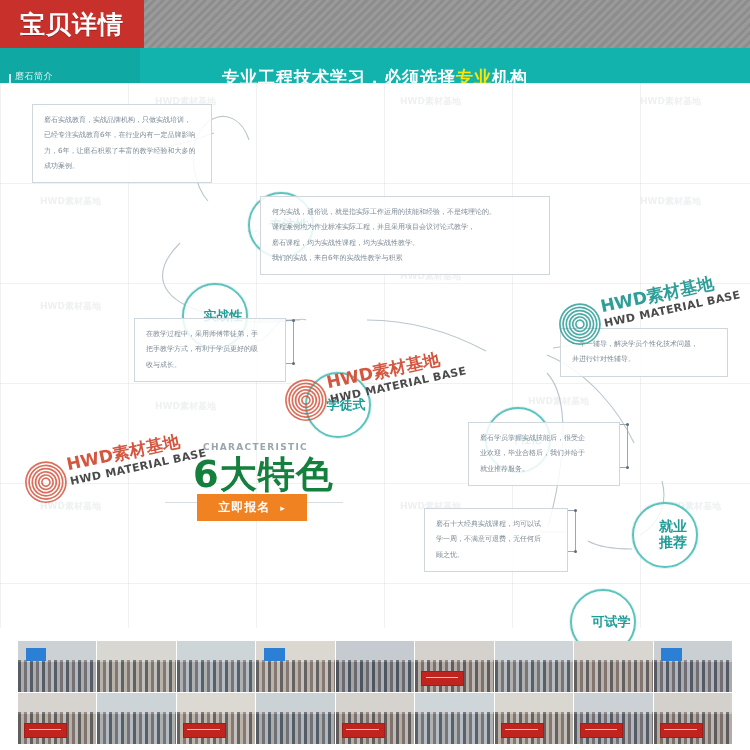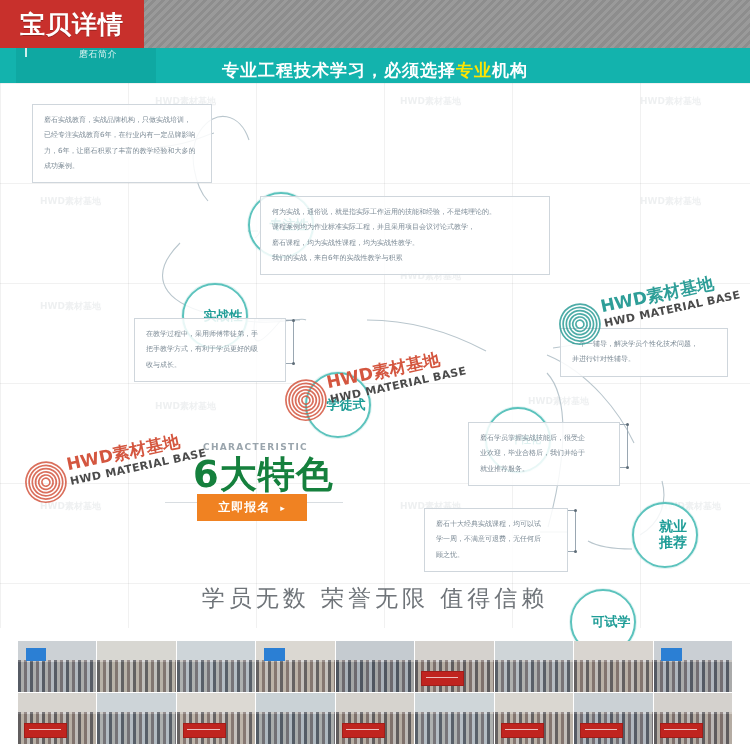--- a/index.html
+++ b/index.html
@@ -30,32 +30,32 @@
     font-family:"DejaVu Sans","Liberation Sans",sans-serif;
     text-shadow:0 1px 0 rgba(0,0,0,.25);
   }
 
   
   .tealbar{
     position:absolute;left:0;top:48px;width:750px;height:35px;
     background:#13b3ad;
   }
   .tealbar-tab{
-    position:absolute;left:16px;top:0;width:140px;height:35px;
+    position:absolute;left:0;top:0;width:140px;height:35px;
     background:#0fa8a2;
-    display:flex;align-items:flex-start;gap:48px;
+    display:flex;align-items:flex-end;
   }
   .tealbar-tab .bar{
     width:2px;height:9px;background:#cfeeec;margin-left:9px;margin-right:4px;
   }
   .tealbar-tab span{
     color:#d7f2f0;font-size:9px;letter-spacing:.5px;
   }
   .tealbar-title{
-    position:absolute;left:0;top:9px;width:750px;height:26px;
+    position:absolute;left:0;top:16px;width:750px;height:26px;
     display:flex;align-items:center;justify-content:center;
     pointer-events:none;
   }
   .tealbar-title .t{
     color:#ffffff;font-size:17px;font-weight:bold;letter-spacing:1px;
   }
   .tealbar-title .hl{color:#ffe400;}
 
   
   .gridbg{
@@ -353,21 +353,20 @@
           <circle cx="22" cy="22" r="13.6" fill="none" stroke="#d4563f" stroke-width="1.7" opacity="0.85"></circle>
           <circle cx="22" cy="22" r="10.4" fill="none" stroke="#d4563f" stroke-width="1.7" opacity="0.85"></circle>
           <circle cx="22" cy="22" r="7.2" fill="none" stroke="#d4563f" stroke-width="1.7" opacity="0.85"></circle>
           <circle cx="22" cy="22" r="4.0" fill="none" stroke="#d4563f" stroke-width="1.7" opacity="0.85"></circle>
         </svg>
         <div class="txt1" style="left: 46px; top: 2px; color: rgb(212, 86, 63);">HWD素材基地</div>
         <div class="txt2" style="left: 46px; top: 24px;">HWD MATERIAL BASE</div>
       </div>
     </div>
 
-  <div class="tagline">学员无数  荣誉无限  值得信赖</div>
 
   <div class="photos" id="photos">
       <div class="ph" style="background: rgb(142, 154, 162);">
         <div class="sky"></div>
         <div class="crowd"></div>
         <div class="screen"></div>
       </div>
       <div class="ph" style="background: rgb(168, 167, 156);">
         <div class="sky"></div>
         <div class="crowd"></div>

